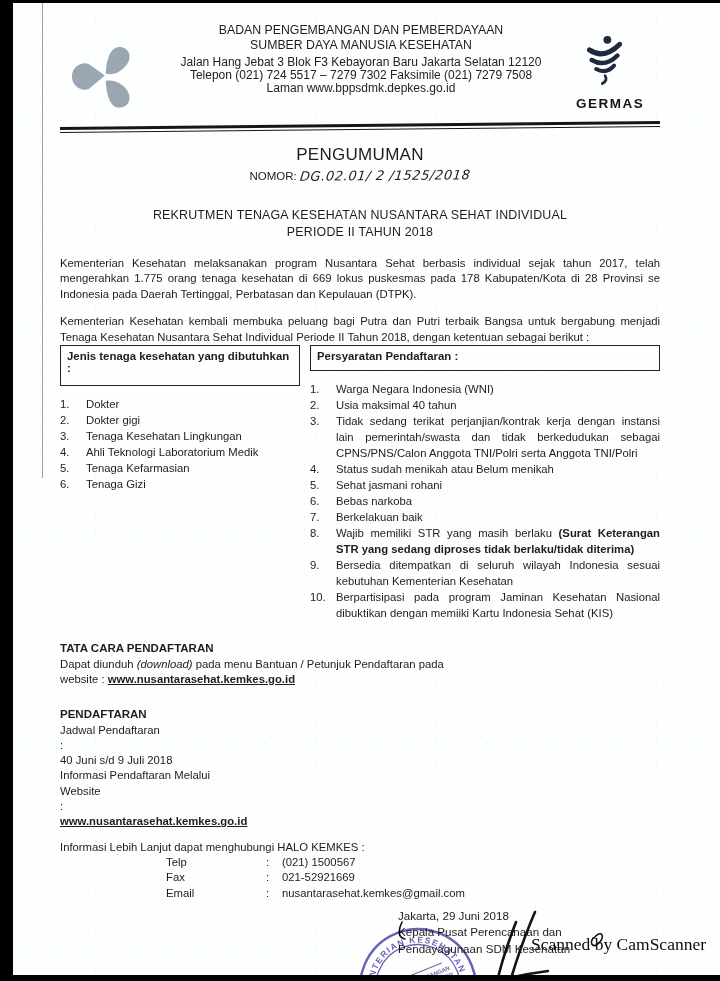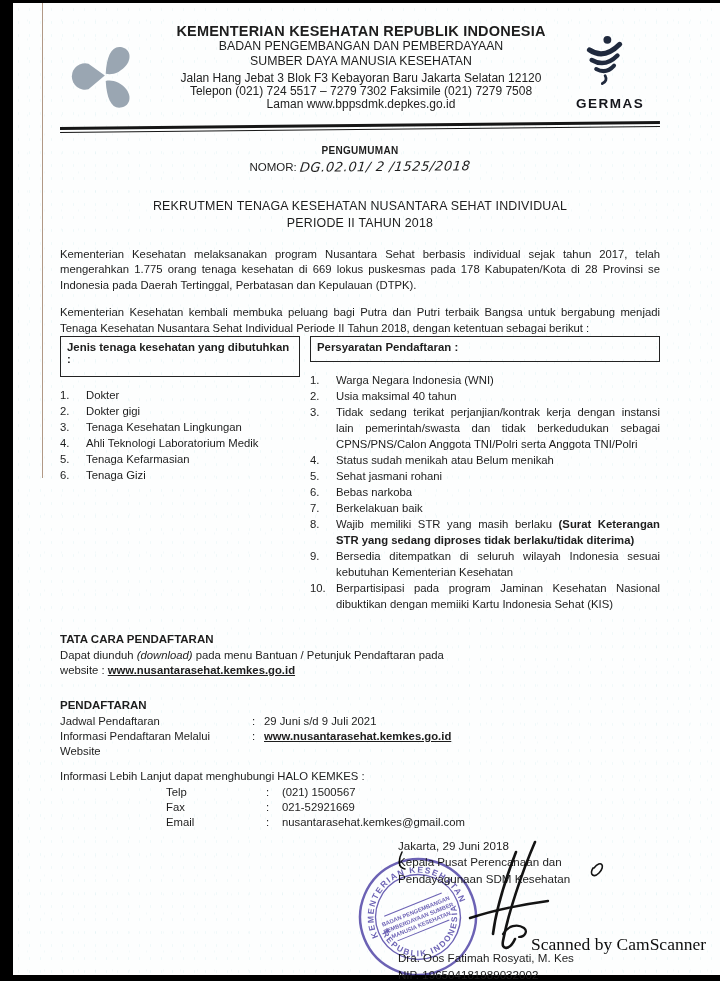--- a/index.html
+++ b/index.html
@@ -31,21 +31,21 @@
   .germas{width:84px;flex:none;text-align:left;padding-top:14px;}
   .germas svg{width:56px;height:62px;}
   .germas-label{font-weight:bold;font-size:13.5px;letter-spacing:1.5px;color:#15161c;margin-top:1px;}
 
   .separator{margin-top:3px;transform:rotate(-0.55deg);}
   .separator .l1{height:2.6px;background:#161616;}
   .separator .l2{height:1.3px;background:#161616;margin-top:2px;}
 
   
   .announce{text-align:center;margin-top:15px;}
-  .pengumuman{font-weight:bold;font-size:10px;letter-spacing:.3px;}
+  .pengumuman{font-weight:normal;font-size:17px;letter-spacing:.3px;}
   .nomor{font-size:11.5px;margin-top:3px;}
   .hand{display:inline-block;font-style:italic;font-size:13px;letter-spacing:.6px;
     transform:skewX(-7deg) rotate(-.5deg);font-family:"DejaVu Sans",sans-serif;}
 
   .doc-title{text-align:center;margin-top:24px;font-size:12.4px;line-height:17px;letter-spacing:.2px;}
 
   .para{margin-top:15px;font-size:11.3px;line-height:15.5px;text-align:justify;}
   .para.second{margin-top:12px;}
 
   
@@ -58,21 +58,21 @@
   .nlist{margin-top:10px;}
   .nitem{display:flex;font-size:11.3px;line-height:16px;}
   .nitem .num{width:26px;flex:none;}
   .nitem .txt{flex:1;}
   .col-right .nitem .txt{text-align:justify;}
 
   
   .sec{margin-top:20px;font-size:11.3px;line-height:15.3px;}
   .sec-head{font-weight:bold;font-size:11.5px;}
   .link{font-weight:bold;text-decoration:underline;}
-  .row{display:flex;}
+  .row{display:flex;flex-direction:column;}
   .row .lbl{width:192px;flex:none;}
   .row .sep{width:12px;flex:none;}
   .crow{display:flex;margin-left:106px;}
   .crow .lbl{width:100px;flex:none;}
   .crow .sep{width:16px;flex:none;}
   .contact-block{margin-top:9px;}
 
   
   .sign{position:relative;margin-top:7px;margin-left:338px;width:300px;
     font-size:11.6px;line-height:16.5px;}
@@ -95,21 +95,20 @@
 
     <div class="header">
       <svg class="kemenkes-logo" viewBox="0 0 90 110">
         <g fill="#9aa6b2">
           <path d="M47,60 L29,47 A14.5,14.5 0 1 0 29,75 Z"></path>
           <path d="M48,58 C49,38 55,26 66,29 C78,32 77,48 62,56 C57,58.5 52,59 48,58 Z"></path>
           <path d="M48,66 C49,86 55,98 66,95 C78,92 77,76 62,68 C57,65.5 52,65 48,66 Z"></path>
         </g>
       </svg>
       <div class="header-center">
-        <div class="h1">KEMENTERIAN KESEHATAN REPUBLIK INDONESIA</div>
         <div class="h2">BADAN PENGEMBANGAN DAN PEMBERDAYAAN</div>
         <div class="h2">SUMBER DAYA MANUSIA KESEHATAN</div>
         <div class="addr">
           <div>Jalan Hang Jebat 3 Blok F3 Kebayoran Baru Jakarta Selatan 12120</div>
           <div>Telepon (021) 724 5517 – 7279 7302 Faksimile (021) 7279 7508</div>
           <div>Laman www.bppsdmk.depkes.go.id</div>
         </div>
       </div>
       <div class="germas">
         <svg viewBox="0 0 100 92">
@@ -232,21 +231,21 @@
       <div>
         <span>website : </span><span class="link">www.nusantarasehat.kemkes.go.id</span>
       </div>
     </div>
 
     <div class="sec">
       <div class="sec-head">PENDAFTARAN</div>
       <div class="row">
         <span class="lbl">Jadwal Pendaftaran</span>
           <span class="sep">:</span>
-          <span>29 Juni s/d 9 Juli 2021</span>
+          <span>40 Juni s/d 9 Juli 2018</span>
       </div>
       <div class="row">
         <span class="lbl">Informasi Pendaftaran Melalui Website</span>
           <span class="sep">:</span>
           <span class="link">www.nusantarasehat.kemkes.go.id</span>
       </div>
     </div>
 
     <div class="sec contact-block" style="margin-top:10px;">
       <div>Informasi Lebih Lanjut dapat menghubungi HALO KEMKES :</div>

